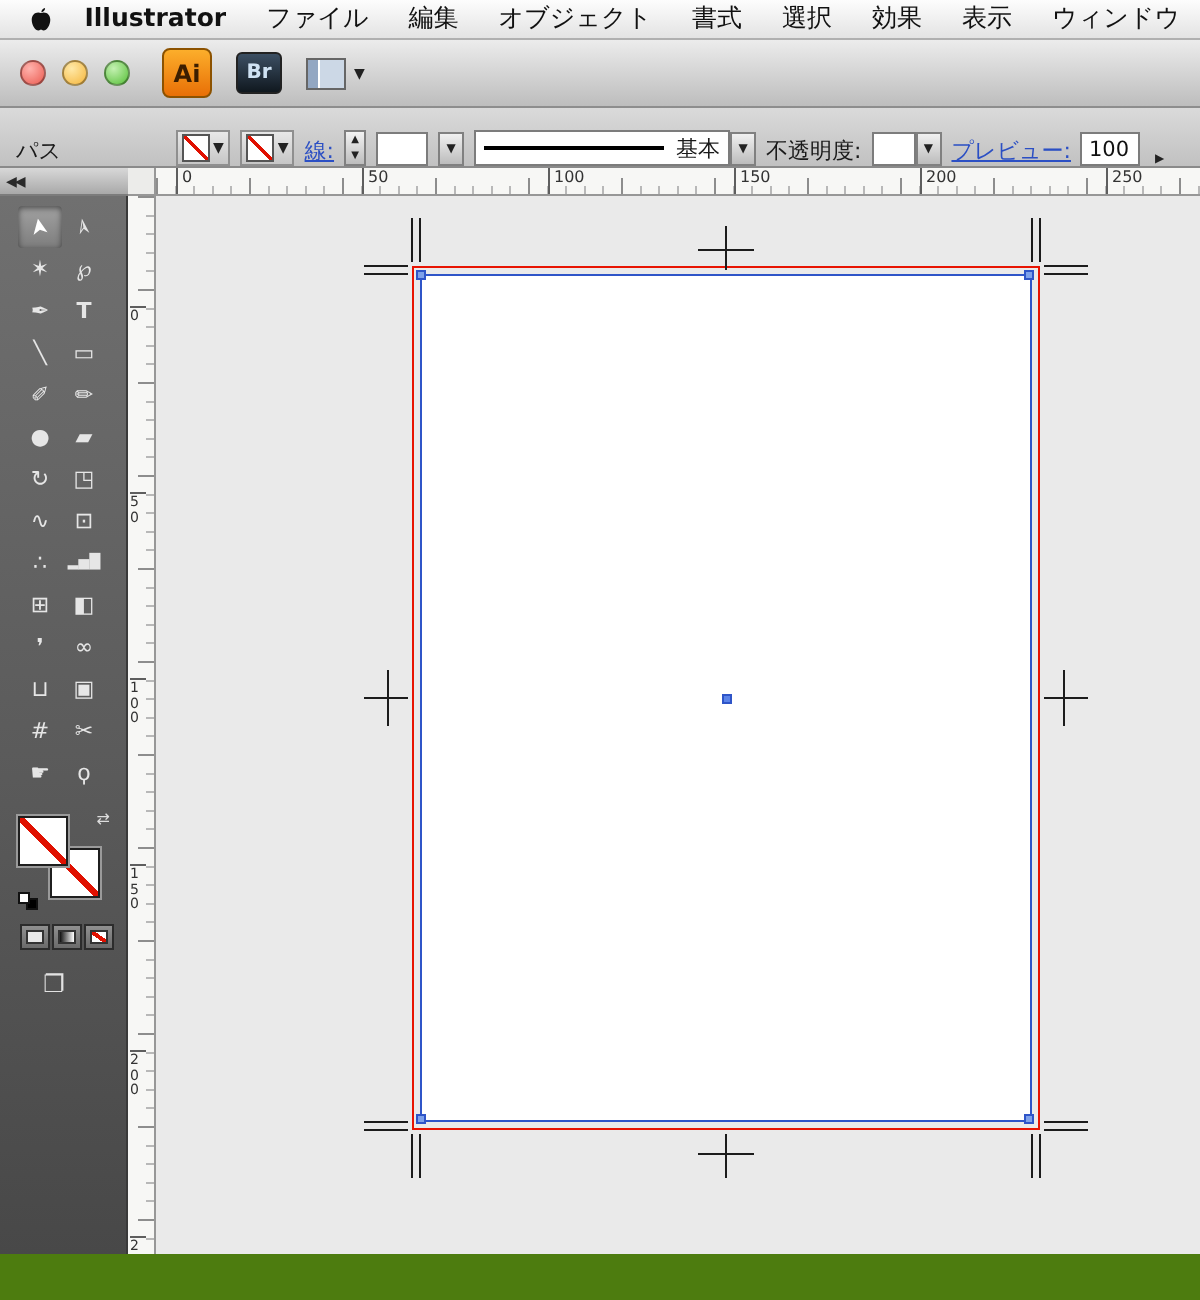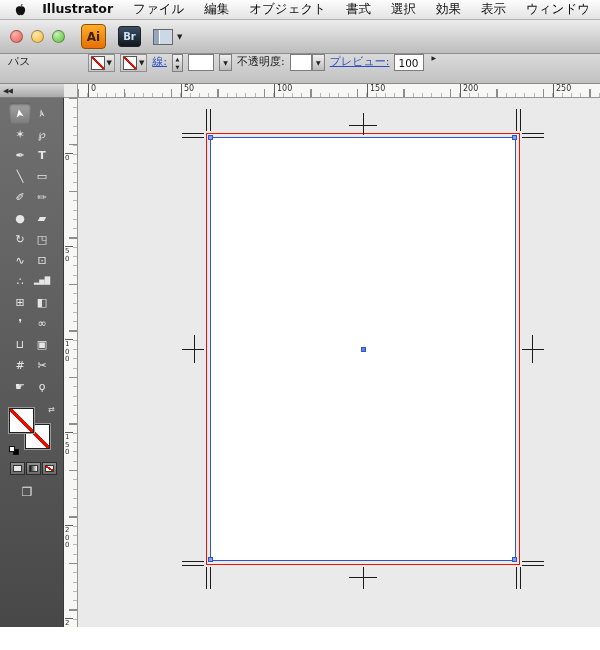--- a/index.html
+++ b/index.html
@@ -1,20 +1,20 @@
 <!DOCTYPE html>
 <html><head>
 <meta charset="utf-8">
 <style>
   * { margin:0; padding:0; box-sizing:border-box; }
   html,body { background:#555; }
   .screen {
     width:600px; height:650px; position:relative; overflow:hidden;
     font-family:"DejaVu Sans","Liberation Sans",sans-serif;
-    background:#ffffff; user-select:none;
+    background:#4d7c0f; user-select:none;
   }
 
   
   .menubar {
     height:20px; display:flex; align-items:center; padding-left:12px;
     background:linear-gradient(#fdfdfd,#e3e3e3);
     border-bottom:1px solid #b0b0b0;
     font-size:12.5px; color:#111; white-space:nowrap; overflow:hidden;
   }
   .apple { width:18px; display:flex; align-items:center; justify-content:center; margin-right:4px; }
@@ -46,21 +46,21 @@
   }
   .ws-switcher { display:flex; align-items:center; gap:4px; cursor:pointer; }
   .ws-icon {
     width:20px; height:16px; border:1px solid #666; background:#fff;
     background:linear-gradient(90deg,#93a7c2 0 29%,#fff 29% 33%,#ccd8e6 33%);
   }
   .dd-glyph { font-size:7px; color:#222; }
 
   
   .controlbar {
-    height:30px; display:flex; align-items:flex-start; padding:0 8px; gap:5px;
+    height:30px; display:flex; align-items:flex-end; padding:0 8px; gap:5px;
     background:linear-gradient(#dadada,#c1c1c1);
     border-bottom:1px solid #8a8a8a;
     font-size:11px; color:#1a1a1a; white-space:nowrap; overflow:hidden;
   }
   .cb-label {}
   .cb-link { color:#2b4fc4; text-decoration:underline; cursor:pointer; }
   .swatch-combo { display:flex; align-items:center; gap:2px; border:1px solid #8f8f8f;
     background:linear-gradient(#e8e8e8,#c6c6c6); padding:1px 2px; cursor:pointer; }
   .swatch-combo.first { margin-left:52px; }
   .swatch {
@@ -240,20 +240,27 @@
       <span class="swatch"></span>
       <span class="dd-glyph">▼</span>
     </div>
     <span class="cb-link">線:</span>
     <div class="stepper">
       <span>▲</span>
       <span>▼</span>
     </div>
     <input class="cb-input w-sm" value="" style="">
     <span class="dd-btn">▼</span>
+    <div class="brush-combo">
+      <span class="brush-box">
+        <span class="brush-line"></span>
+        <span>基本</span>
+      </span>
+      <span class="dd-btn">▼</span>
+    </div>
     <span class="cb-label">不透明度:</span>
     <div class="style-combo">
       <span class="style-box"></span>
       <span class="dd-btn">▼</span>
     </div>
     <span class="cb-link">プレビュー:</span>
     <input class="cb-input w-md" value="100" style="">
     <span class="popup-arrow">▶</span>
   </div>
 

